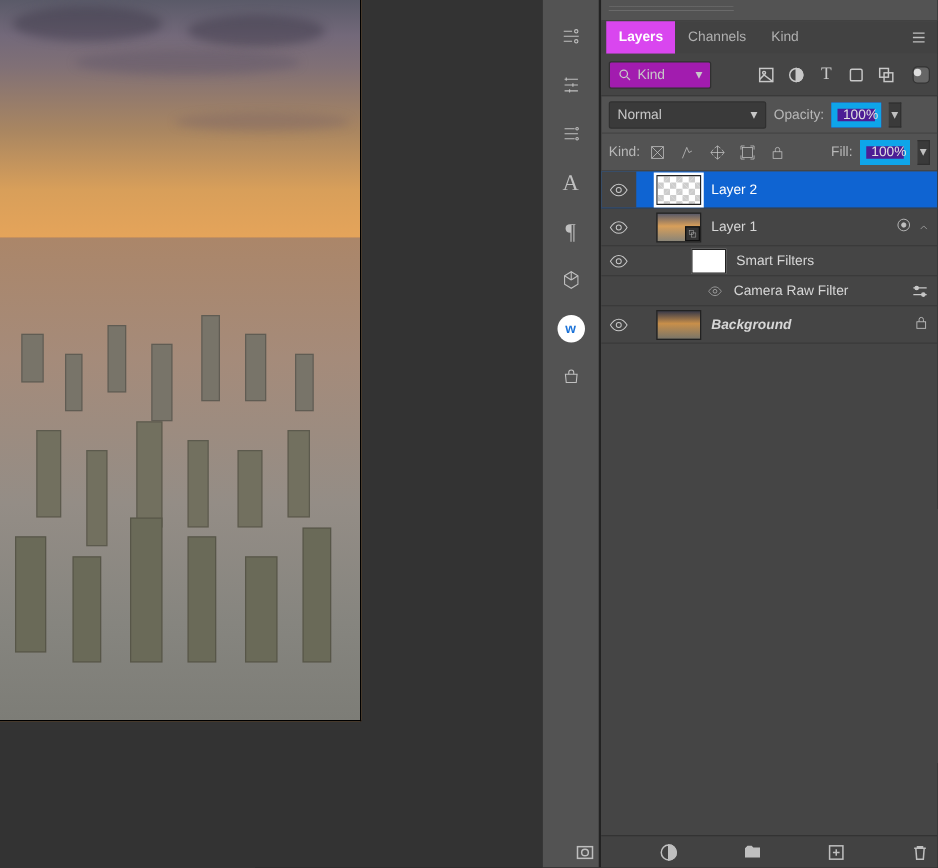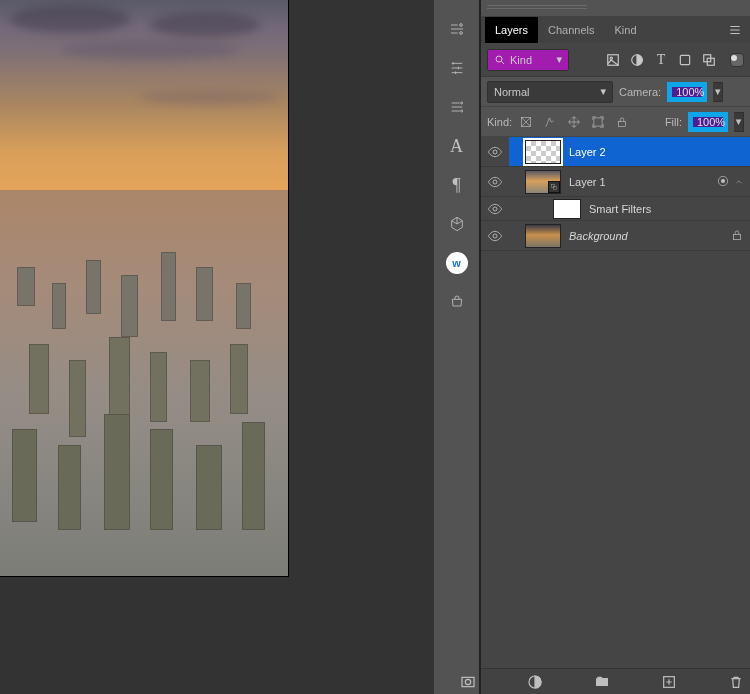--- a/index.html
+++ b/index.html
@@ -120,21 +120,21 @@
     padding-left: 4px;
     background: #424242;
   }
   .ptab {
     padding: 0 10px;
     display: flex; align-items: center;
     color: #b0b0b0;
     cursor: pointer;
     font-weight: 400;
   }
-  .ptab.active { background: #000000; color: #fff; font-weight: 400;}
+  .ptab.active { background: #d946ef; color: #fff; font-weight: 700;}
   .ptab-menu { margin-left: auto; padding: 0 8px; display:flex; align-items:center; color:#c0c0c0; cursor:pointer; }
   .filter-row {
     height: 34px;
     background: #454545;
     display: flex;
     align-items: center;
     padding: 0 6px;
     gap: 8px;
     border-bottom: 1px solid #3a3a3a;
   }
@@ -244,21 +244,21 @@
   .thumb.small { width: 28px; height: 20px; }
   .thumb .smart-badge {
     position: absolute;
     right: 0; bottom: 0;
     width: 12px; height: 12px;
     background: #333;
     border: 1px solid #111;
     display:flex; align-items:center; justify-content:center;
   }
   .layer-name { flex: 1; white-space: nowrap; overflow: hidden; text-overflow: ellipsis;}
-  .layer-name.italic { font-style: italic; }
+  .layer-name.italic { font-style: italic; font-weight: bold; }
   .row-right { display:flex; align-items:center; gap:4px; color:#c0c0c0;}
   .row-right svg { stroke:currentColor; fill:none; stroke-width:1.2; }
   .expand { width:10px; display:flex; cursor:pointer;}
   .sm-sel{cursor:pointer;}
   .sub-eye { width: 14px; display:flex; justify-content:center;}
   .sub-eye svg { width:12px; height:12px;}
   .sf-options { margin-left:auto; cursor:pointer; display:flex;}
   .bottom-bar {
     height: 26px;
     background: #424242;
@@ -400,21 +400,21 @@
       </span>
       <span class="filter-toggle"></span>
     </div>
   </div>
 
   <div class="blend-row">
     <div class="sel mode-sel">
       <span>Normal</span>
       <span class="arrow">▾</span>
     </div>
-    <span class="label">Camera:</span>
+    <span class="label">Opacity:</span>
     <div class="val-box">100%</div>
     <div class="arrow-sm">▾</div>
   </div>
 
   <div class="lock-row">
     <span class="label">Kind:</span>
     <div class="lock-icons">
       <span>
         <svg width="14" height="14" viewBox="0 0 24 24" stroke="currentColor" fill="none">
             <rect x="4" y="4" width="16" height="16"></rect>
@@ -504,20 +504,39 @@
             <path d="M2 12s4-7 10-7 10 7 10 7-4 7-10 7S2 12 2 12z"></path>
             <circle cx="12" cy="12" r="3"></circle>
           </svg>
       </div>
       <div class="layer-row-inner indent1">
         <div class="thumb small" style="background:#fff;"></div>
         <span class="layer-name">Smart Filters</span>
       </div>
     </div>
 
+    <div class="layer-row sub">
+      <div class="eye-col"></div>
+      <div class="layer-row-inner indent2">
+        <span class="sub-eye">
+          <svg viewBox="0 0 24 24" stroke="#c8c8c8" fill="none">
+              <path d="M2 12s4-7 10-7 10 7 10 7-4 7-10 7S2 12 2 12z"></path>
+              <circle cx="12" cy="12" r="3"></circle>
+            </svg>
+        </span>
+        <span class="layer-name">Camera Raw Filter</span>
+        <span class="sf-options">
+          <svg width="16" height="16" viewBox="0 0 24 24" stroke="#c8c8c8" fill="none" stroke-width="1.5">
+              <path d="M4 8h16M4 16h16"></path>
+              <circle cx="8" cy="8" r="2" fill="#c8c8c8"></circle>
+              <circle cx="16" cy="16" r="2" fill="#c8c8c8"></circle>
+            </svg>
+        </span>
+      </div>
+    </div>
 
     <div class="layer-row">
       <div class="eye-col">
         <svg width="16" height="16" viewBox="0 0 24 24">
             <path d="M2 12s4-7 10-7 10 7 10 7-4 7-10 7S2 12 2 12z"></path>
             <circle cx="12" cy="12" r="3"></circle>
           </svg>
       </div>
       <div class="layer-row-inner">
         <div class="thumb sunset2"></div>

